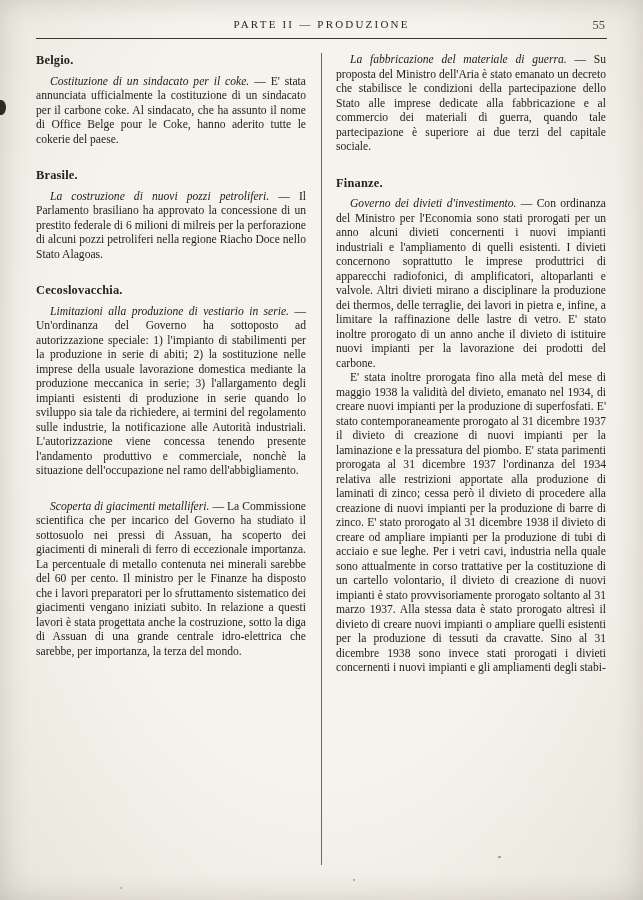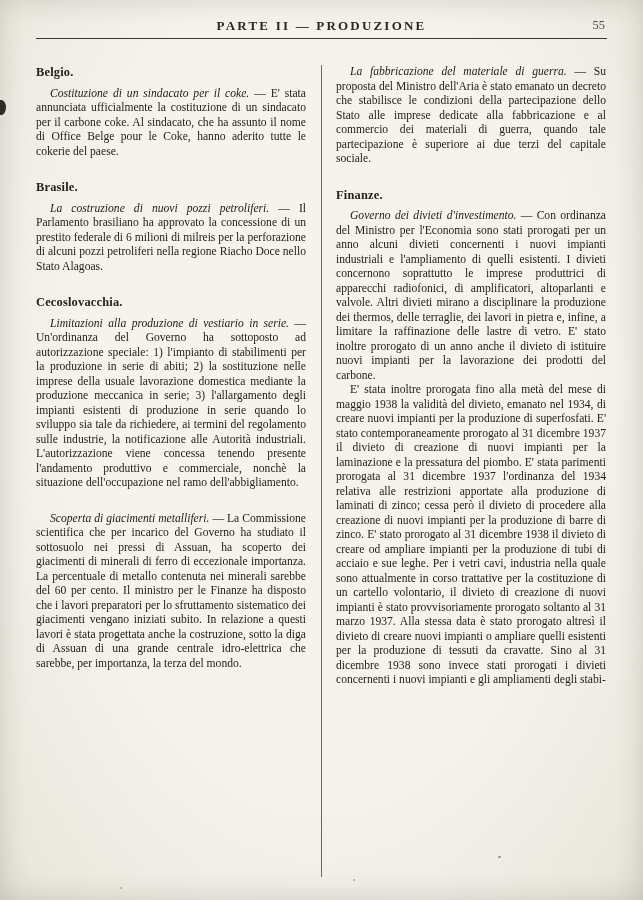--- a/index.html
+++ b/index.html
@@ -29,41 +29,41 @@
     padding:18px 36px 0 36px;
     box-sizing:border-box;
   }
   
   .page-header{
     position:relative;
     height:17px;
   }
   .running-title{
     text-align:center;
-    font-size:13px;
-    font-weight:700;
+    font-size:11px;
+    font-weight:400;
     letter-spacing:2.2px;
     color:#2a2822;
     white-space:nowrap;
   }
   .page-number{
     position:absolute;
     right:2px;top:0;
     font-size:12.5px;
     color:#4d4a41;
   }
   .header-rule{
     border:0;
     border-top:1.6px solid #3a372f;
     margin:3px 0 0 0;
   }
   
   .columns{
     display:flex;
-    margin-top:26px;
+    margin-top:14px;
     min-height:812px;
   }
   .column{
     width:270px;
     text-align:justify;
     font-size:11.6px;
     line-height:14.5px;
     color:var(--ink);
   }
   .column-divider{

